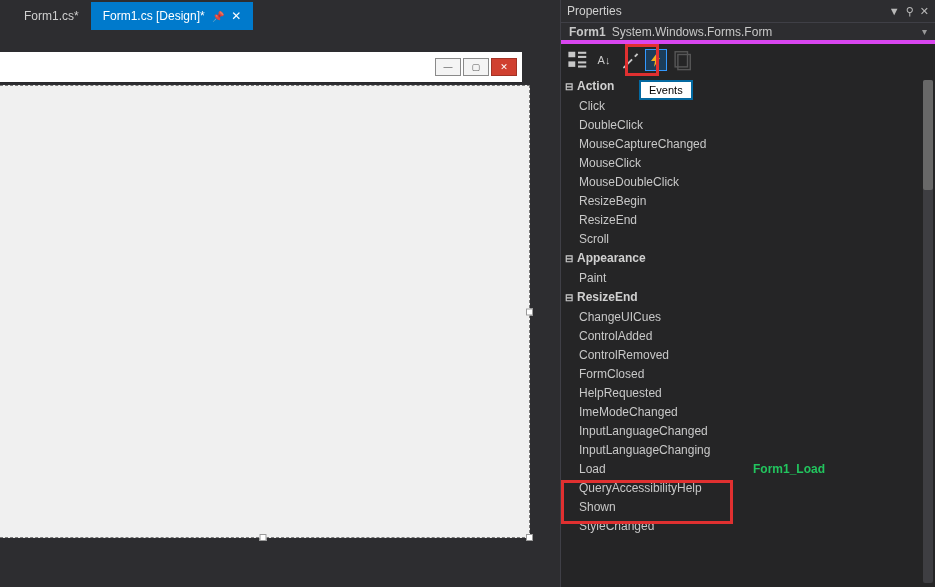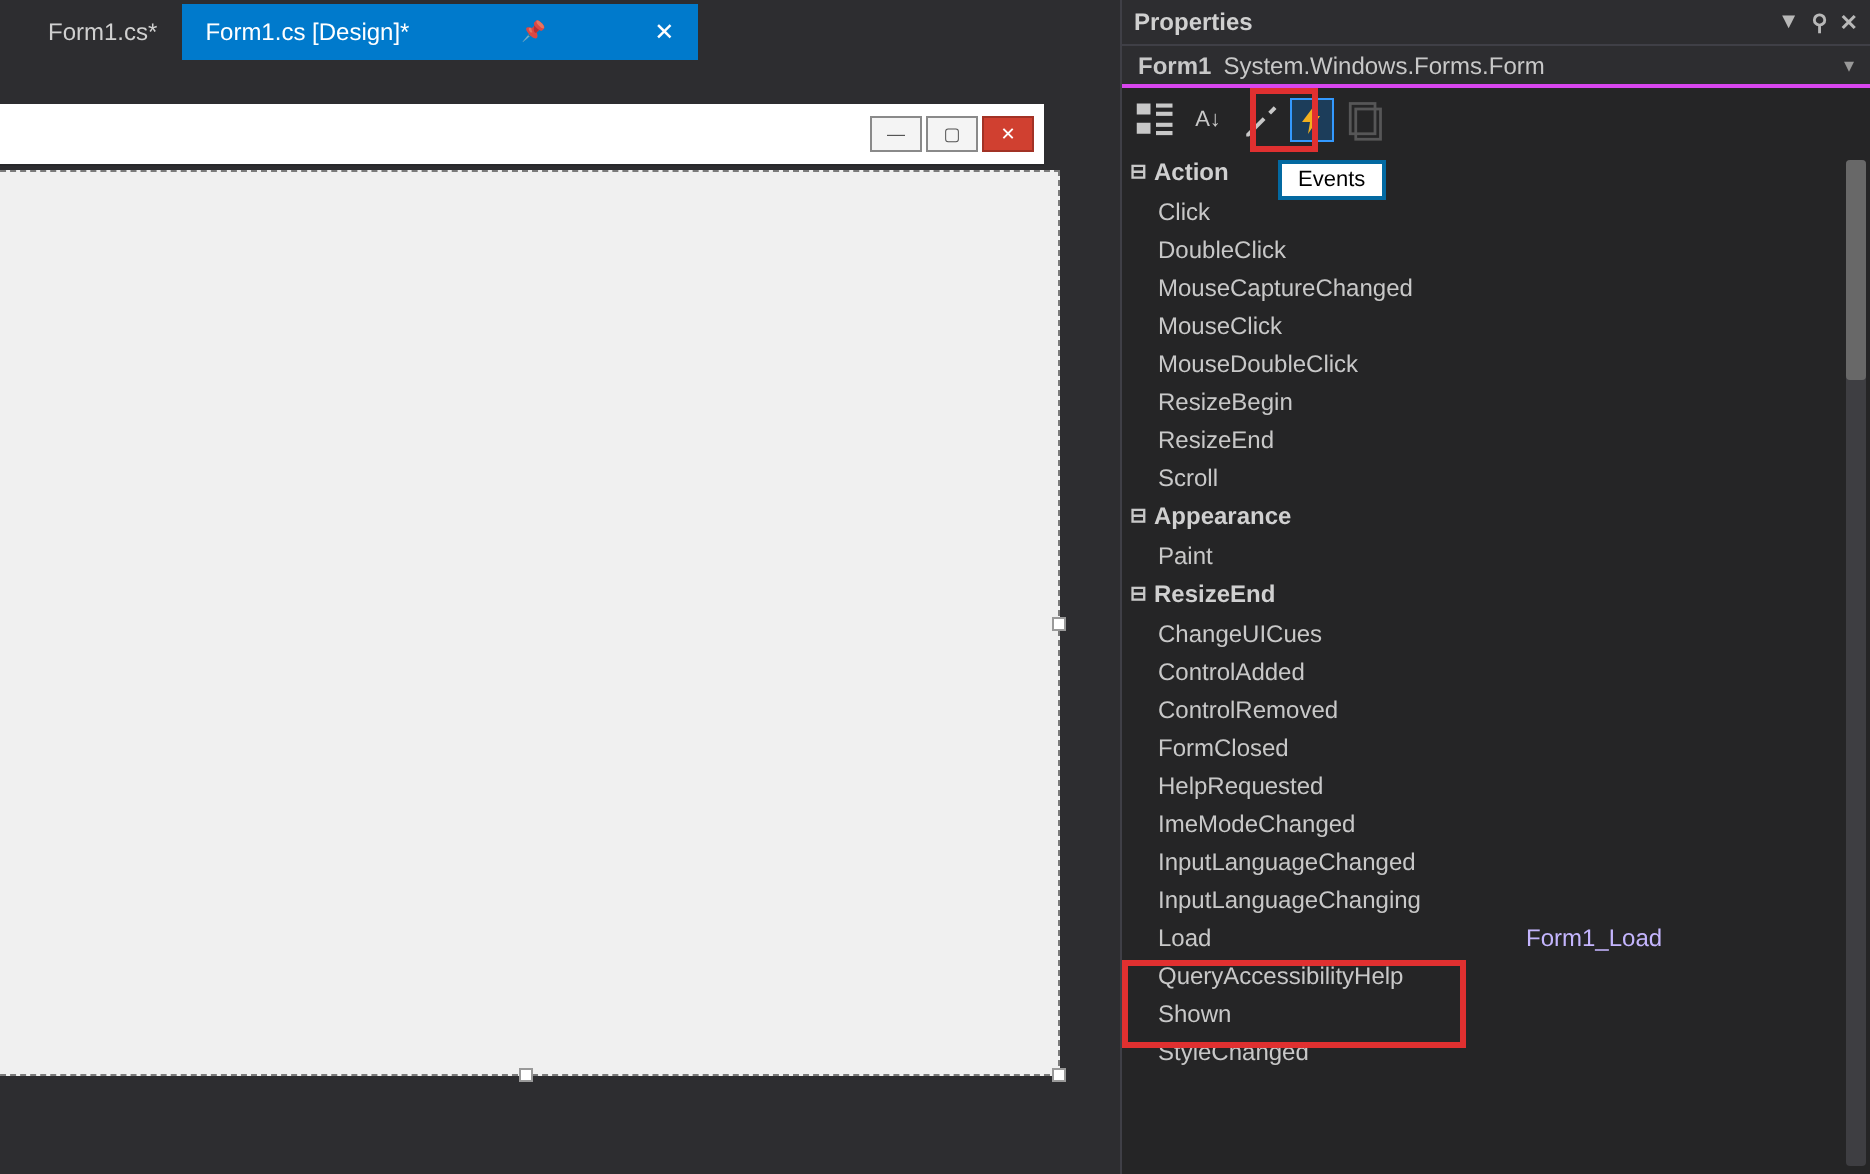--- a/index.html
+++ b/index.html
@@ -5,60 +5,60 @@
   * { box-sizing: border-box; margin: 0; padding: 0; font-family: "Segoe UI", Tahoma, sans-serif; }
   html, body { width: 935px; height: 587px; background: #2d2d30; color: #d0d0d0; overflow: hidden; }
 
   .root { display: flex; width: 100%; height: 100%; }
 
   
   .left-pane { flex: 0 0 560px; display: flex; flex-direction: column; background: #000000; }
   .tabstrip { height: 30px; display: flex; align-items: flex-end; background: #2d2d30; padding-left: 12px; }
   .tab { height: 28px; display: flex; align-items: center; padding: 0 12px; font-size: 12px; color: #d0d0d0; cursor: pointer; }
   .tab.inactive { background: #2d2d30; }
-  .tab.active { background: #007acc; color: #fff; gap: 48px; }
+  .tab.active { background: #007acc; color: #fff; }
   .tab .pin-icon { margin-left: 8px; font-size: 10px; opacity: .9; }
   .tab .close-icon { margin-left: 6px; font-size: 12px; }
   .designer-wrap { flex: 1; position: relative; background: #2d2d30; padding: 14px 16px 30px 0; }
   .form-canvas { position: absolute; left: 0; top: 10px; width: 530px; height: 498px; background: #2d2d30; }
   .form-surface { position: absolute; left: -5px; top: 45px; right: 0; bottom: 0; background: #f0f0f0; border: 1px dashed #7a7a7a; }
   .form-titlebar { position: absolute; top: 12px; right: 8px; left: -5px; height: 30px; background: #fff; display: flex; align-items: center; justify-content: flex-end; padding: 0 5px; box-shadow: 0 1px 0 rgba(0,0,0,.1); }
   .win-btn { width: 26px; height: 18px; border: 1px solid #8a8a8a; margin-left: 2px; display: flex; align-items: center; justify-content: center; font-size: 9px; color: #555; background: #f4f4f4; }
   .win-btn.close { background: #d04030; color: #fff; border-color: #a23225; }
   .sel-handle { position: absolute; width: 7px; height: 7px; background: #fff; border: 1px solid #999; }
   .sel-handle.mr { right: -4px; top: 50%; transform: translateY(-50%); }
   .sel-handle.bm { bottom: -4px; left: 50%; transform: translateX(-50%); }
   .sel-handle.br { right: -4px; bottom: -4px; }
 
   
   .props-pane { flex: 1; background: #252526; border-left: 1px solid #3f3f46; display: flex; flex-direction: column; }
-  .props-header { height: 22px; background: #2d2d30; display: flex; align-items: center; justify-content: space-between; padding: 0 6px; font-size: 12px; font-weight: bold; }
+  .props-header { height: 22px; background: #2d2d30; display: flex; align-items: center; justify-content: space-between; padding: 0 6px; font-size: 12px; }
   .props-header .title { color: #d0d0d0; }
   .hdr-icons { display: flex; gap: 6px; color: #b8b8b8; }
   .hdr-icons span { cursor: pointer; font-size: 11px; }
-  .obj-row { height: 22px; display: flex; align-items: center; padding: 0 8px; font-size: 12px; background: #2d2d30; border-top: 1px solid #3f3f46; border-bottom: 2px solid #d946ef; color: #c8c8c8; }
+  .obj-row { height: 22px; display: flex; align-items: center; padding: 0 8px; font-size: 12px; background: #2d2d30; border-top: 1px solid #3f3f46; border-bottom: 4px solid #d946ef; color: #c8c8c8; }
   .obj-row .objname { font-weight: 600; margin-right: 6px; }
   .obj-row .dropdown { margin-left: auto; font-size: 10px; color: #999; cursor: pointer; }
 
   .toolbar { height: 32px; display: flex; align-items: center; padding: 0 6px; gap: 4px; background: #252526; position: relative; }
   .tb-btn { width: 22px; height: 22px; display: flex; align-items: center; justify-content: center; color: #c8c8c8; cursor: pointer; font-size: 13px; }
   .tb-btn.sel { border: 1px solid #3399ff; background: #1c3d5a; }
   .red-box-events { position: absolute; left: 64px; top: 0px; width: 34px; height: 32px; border: 3px solid #e03030; pointer-events: none; }
   .tooltip { position: absolute; left: 78px; top: 36px; background: #fff; color: #000; font-size: 11px; padding: 2px 8px; border: 2px solid #0369a1; z-index: 5; }
 
   .grid-wrap { flex: 1; position: relative; overflow: hidden; }
   .grid { position: absolute; left: 0; right: 16px; top: 0; bottom: 0; overflow-y: auto; font-size: 12px; }
   .scroll-track { position: absolute; right: 2px; top: 4px; bottom: 4px; width: 10px; background: #3e3e42; border-radius: 2px; }
   .scroll-thumb { position: absolute; left: 0; right: 0; top: 0; height: 110px; background: #686868; border-radius: 2px; }
 
   .cat-row { display: flex; align-items: center; height: 20px; padding-left: 4px; font-weight: 600; color: #d0d0d0; }
   .cat-row .expander { width: 12px; font-size: 10px; color: #c8c8c8; cursor: pointer; }
   .prop-row { display: flex; align-items: center; height: 19px; padding-left: 18px; color: #c8c8c8; }
   .prop-row .pname { flex: 0 0 170px; }
-  .prop-row .pval { flex: 1; color: #c4b5fd; font-weight: 400; padding-left: 4px; margin-left: 10px; }
+  .prop-row .pval { flex: 1; color: #22c55e; font-weight: 700; padding-left: 4px; }
 
   .red-box-load { position: absolute; border: 3px solid #e03030; pointer-events: none; }
 
   
   .bolt svg { width: 16px; height: 16px; }
 </style>
 </head>
 <body>
 
 <div class="root">

